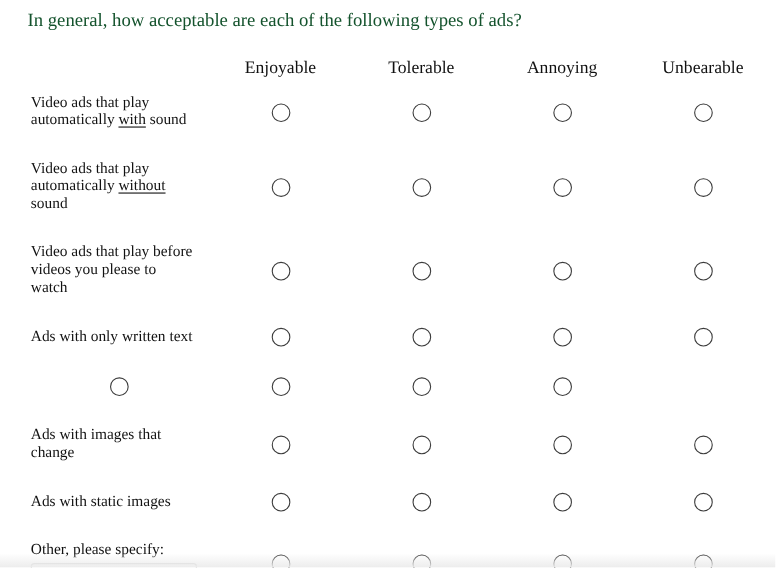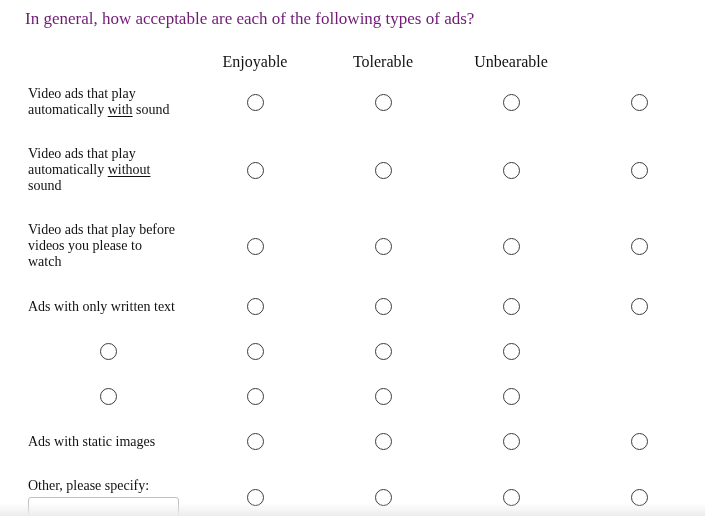--- a/index.html
+++ b/index.html
@@ -9,21 +9,21 @@
     font-family: "Liberation Serif", "DejaVu Serif", serif;
     color: #1a1a1a;
     overflow: hidden;
     position: relative;
   }
   .page { padding: 6px 0 0 25px; width: 705px; }
   .title {
     font-size: 17px;
     line-height: 26px;
     font-weight: 400;
-    color: #701a75;
+    color: #14532d;
   }
   .grid-row {
     display: grid;
     grid-template-columns: 166px 128px 128px 128px 128px;
     align-items: center;
   }
   .header-row { margin-top: 22px; height: 16px; align-items: start; }
   .colhead {
     text-align: center;
     font-size: 16px;
@@ -75,20 +75,21 @@
 <body>
 
 <div class="page">
 
   <div class="title">In general, how acceptable are each of the following types of ads?</div>
 
   <div class="grid-row header-row">
     <div></div>
     <div class="colhead">Enjoyable</div>
     <div class="colhead">Tolerable</div>
+    <div class="colhead">Annoying</div>
     <div class="colhead">Unbearable</div>
   </div>
 
   <div class="rows">
 
     <div class="grid-row">
       <div class="label">
         <span class="line">Video ads that play</span>
         <span class="line"><span>automatically </span><u>with</u><span> sound</span></span>
       </div>
@@ -173,20 +174,24 @@
         </div>
       <div class="radio-cell">
           <span class="radio"></span>
         </div>
       <div class="radio-cell">
           <span class="radio"></span>
         </div>
     </div>
 
     <div class="grid-row">
+      <div class="label">
+        <span class="line">Ads with images that</span>
+        <span class="line">change</span>
+      </div>
       <div class="radio-cell">
           <span class="radio"></span>
         </div>
       <div class="radio-cell">
           <span class="radio"></span>
         </div>
       <div class="radio-cell">
           <span class="radio"></span>
         </div>
       <div class="radio-cell">

